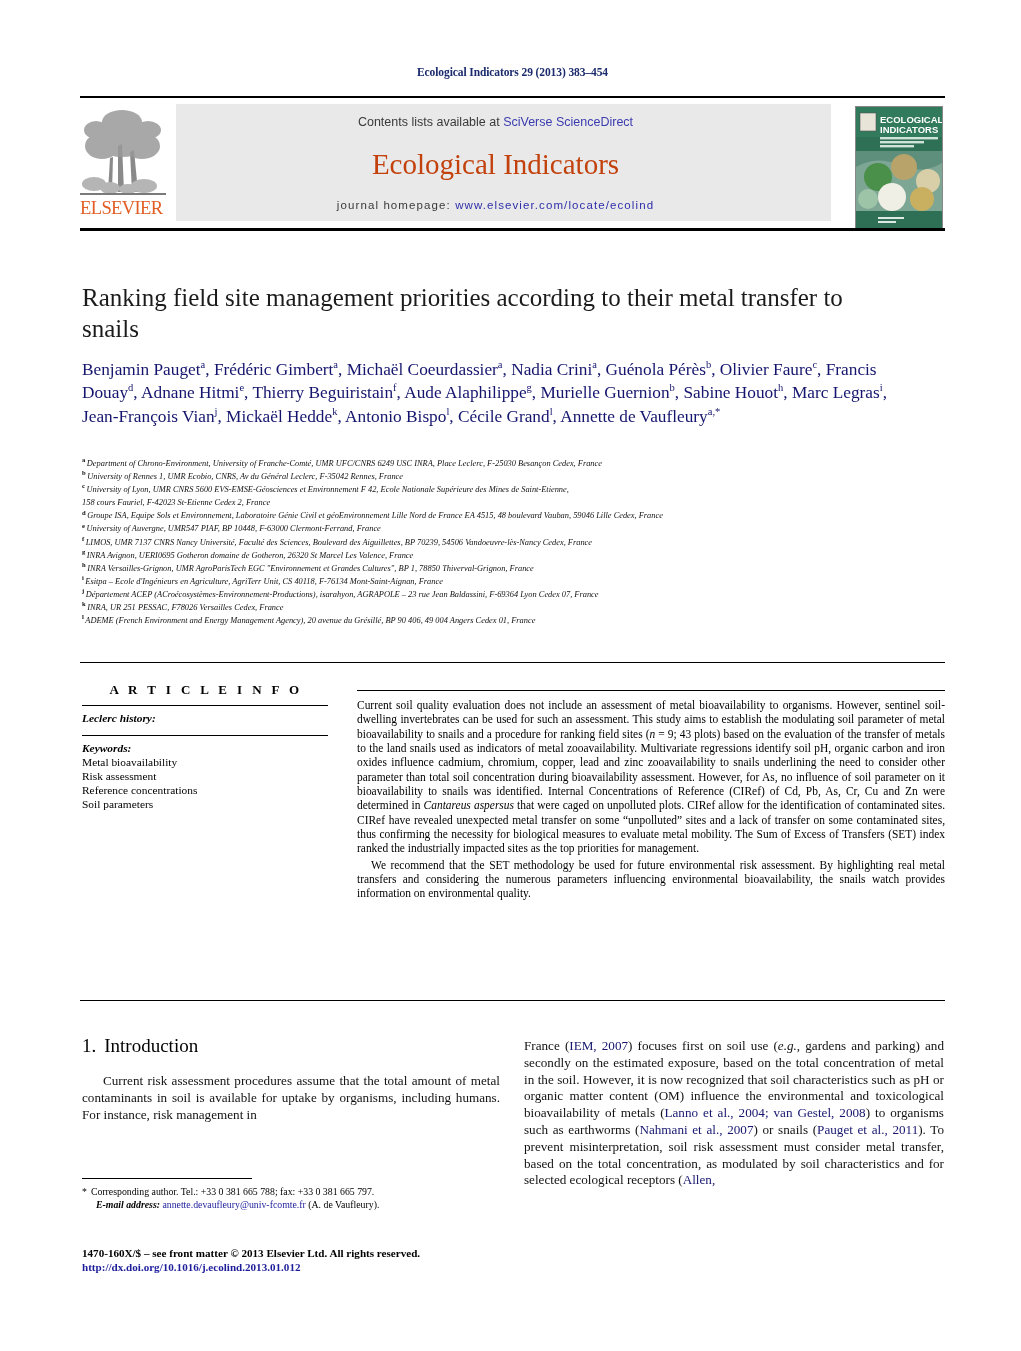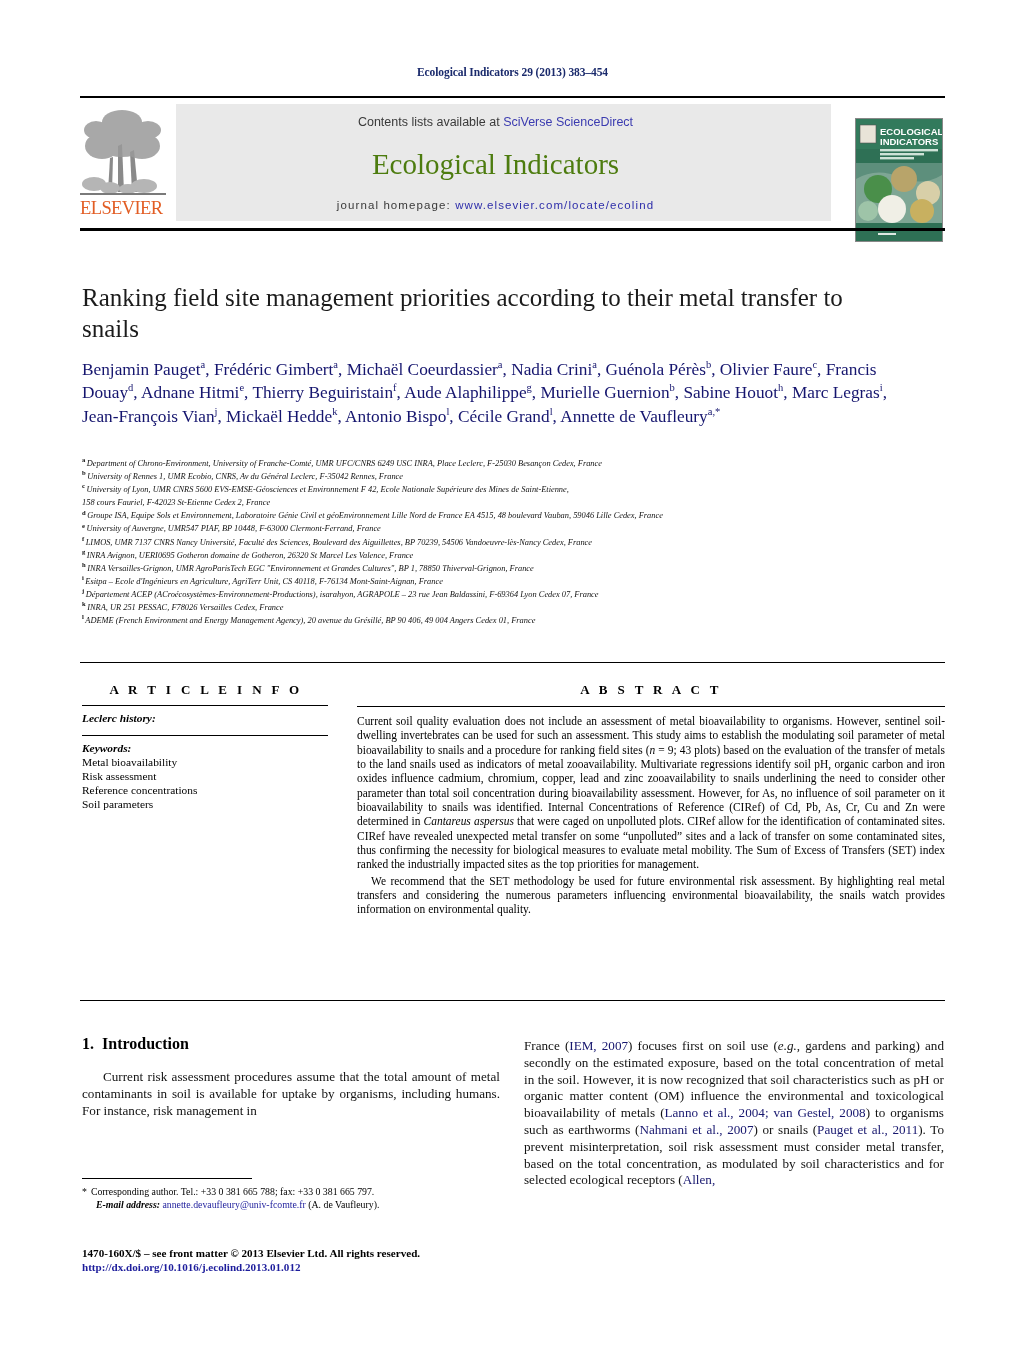--- a/index.html
+++ b/index.html
@@ -78,35 +78,35 @@
     font-family: "Liberation Sans", sans-serif;
     font-size: 12.5px;
     color: #3a3a3a;
   }
   .contents-line .sd-link {
     color: #3b3bb0;
   }
   .journal-name {
     font-family: "Liberation Serif", serif;
     font-size: 29px;
-    color: #4d7c0f;
+    color: #c2410c;
     line-height: 1;
   }
   .homepage-line {
     font-family: "Liberation Sans", sans-serif;
     font-size: 11.5px;
     letter-spacing: 1.1px;
     color: #3a3a3a;
   }
   .homepage-line .hp-url {
     color: #2e2eaa;
   }
   .cover-thumb {
     position: absolute;
-    left: 775px; top: 20px;
+    left: 775px; top: 8px;
     width: 88px;
     height: 124px;
     border: 1px solid #888;
     box-sizing: border-box;
     overflow: hidden;
     background: #a16207;
   }
   .masthead-bottom {
     position: absolute;
     left: 0; top: 130px;
@@ -238,22 +238,22 @@
     position: absolute;
     left: 82px; top: 1035px;
     width: 418px;
   }
   .body-col-right {
     position: absolute;
     left: 524px; top: 1038px;
     width: 420px;
   }
   .sec-head {
-    font-size: 16px;
-    font-weight: bold;
+    font-size: 19px;
+    font-weight: normal;
     margin: 0 0 16px 0;
   }
   .sec-head .num { margin-right: 8px; }
   .body-p {
     font-size: 13.15px;
     line-height: 16.8px;
     text-align: justify;
     margin: 0;
     text-indent: 21px;
     color: #111;
@@ -396,21 +396,20 @@
     <div class="info-sub">Keywords:</div>
     <div id="keyword-lines">
         <div class="info-line">Metal bioavailability</div>
         <div class="info-line">Risk assessment</div>
         <div class="info-line">Reference concentrations</div>
         <div class="info-line">Soil parameters</div>
       </div>
   </div>
 
   <div class="abs-col">
-    <div class="col-head">A B S T R A C T</div>
     <div class="abs-rule"></div>
     <p class="abs-p">Current soil quality evaluation does not include an assessment of metal bioavailability to organisms. However, sentinel soil-dwelling invertebrates can be used for such an assessment. This study aims to establish the modulating soil parameter of metal bioavailability to snails and a procedure for ranking field sites (<span class="ital">n</span> = 9; 43 plots) based on the evaluation of the transfer of metals to the land snails used as indicators of metal zooavailability. Multivariate regressions identify soil pH, organic carbon and iron oxides influence cadmium, chromium, copper, lead and zinc zooavailability to snails underlining the need to consider other parameter than total soil concentration during bioavailability assessment. However, for As, no influence of soil parameter on it bioavailability to snails was identified. Internal Concentrations of Reference (CIRef) of Cd, Pb, As, Cr, Cu and Zn were determined in <span class="ital">Cantareus aspersus</span> that were caged on unpolluted plots. CIRef allow for the identification of contaminated sites. CIRef have revealed unexpected metal transfer on some “unpolluted” sites and a lack of transfer on some contaminated sites, thus confirming the necessity for biological measures to evaluate metal mobility. The Sum of Excess of Transfers (SET) index ranked the industrially impacted sites as the top priorities for management.</p>
     <p class="abs-p">We recommend that the SET methodology be used for future environmental risk assessment. By highlighting real metal transfers and considering the numerous parameters influencing environmental bioavailability, the snails watch provides information on environmental quality.</p>
   </div>
 
   <div class="rule-abstract-bottom"></div>
 
   <div class="body-col-left">
     <div class="sec-head">
       <span class="num">1.</span><span>Introduction</span>

